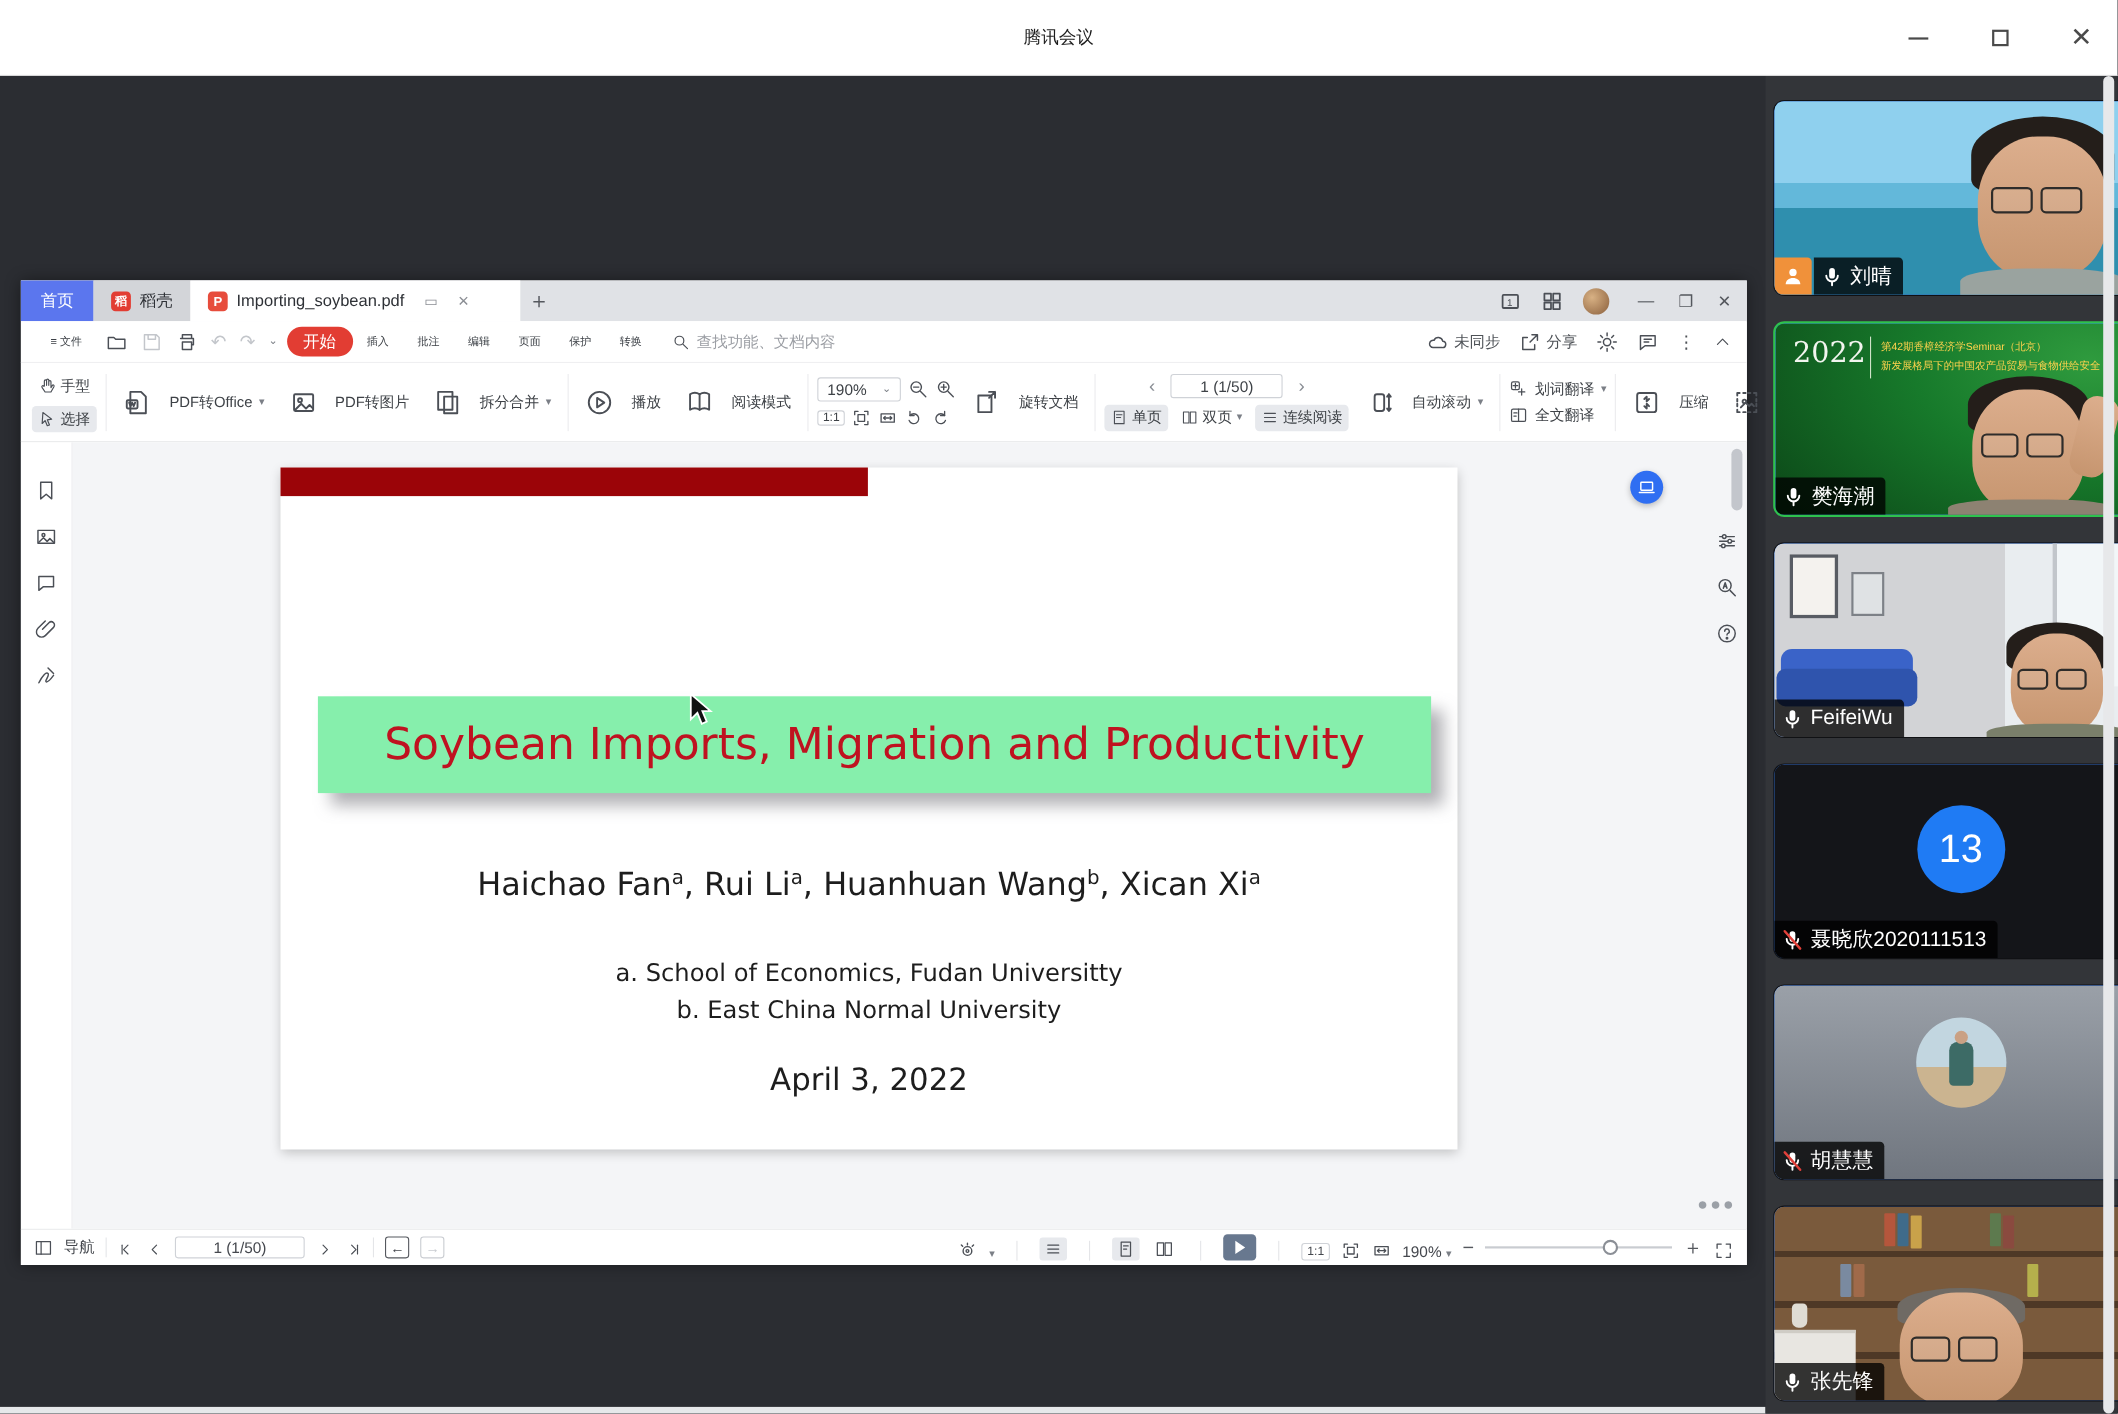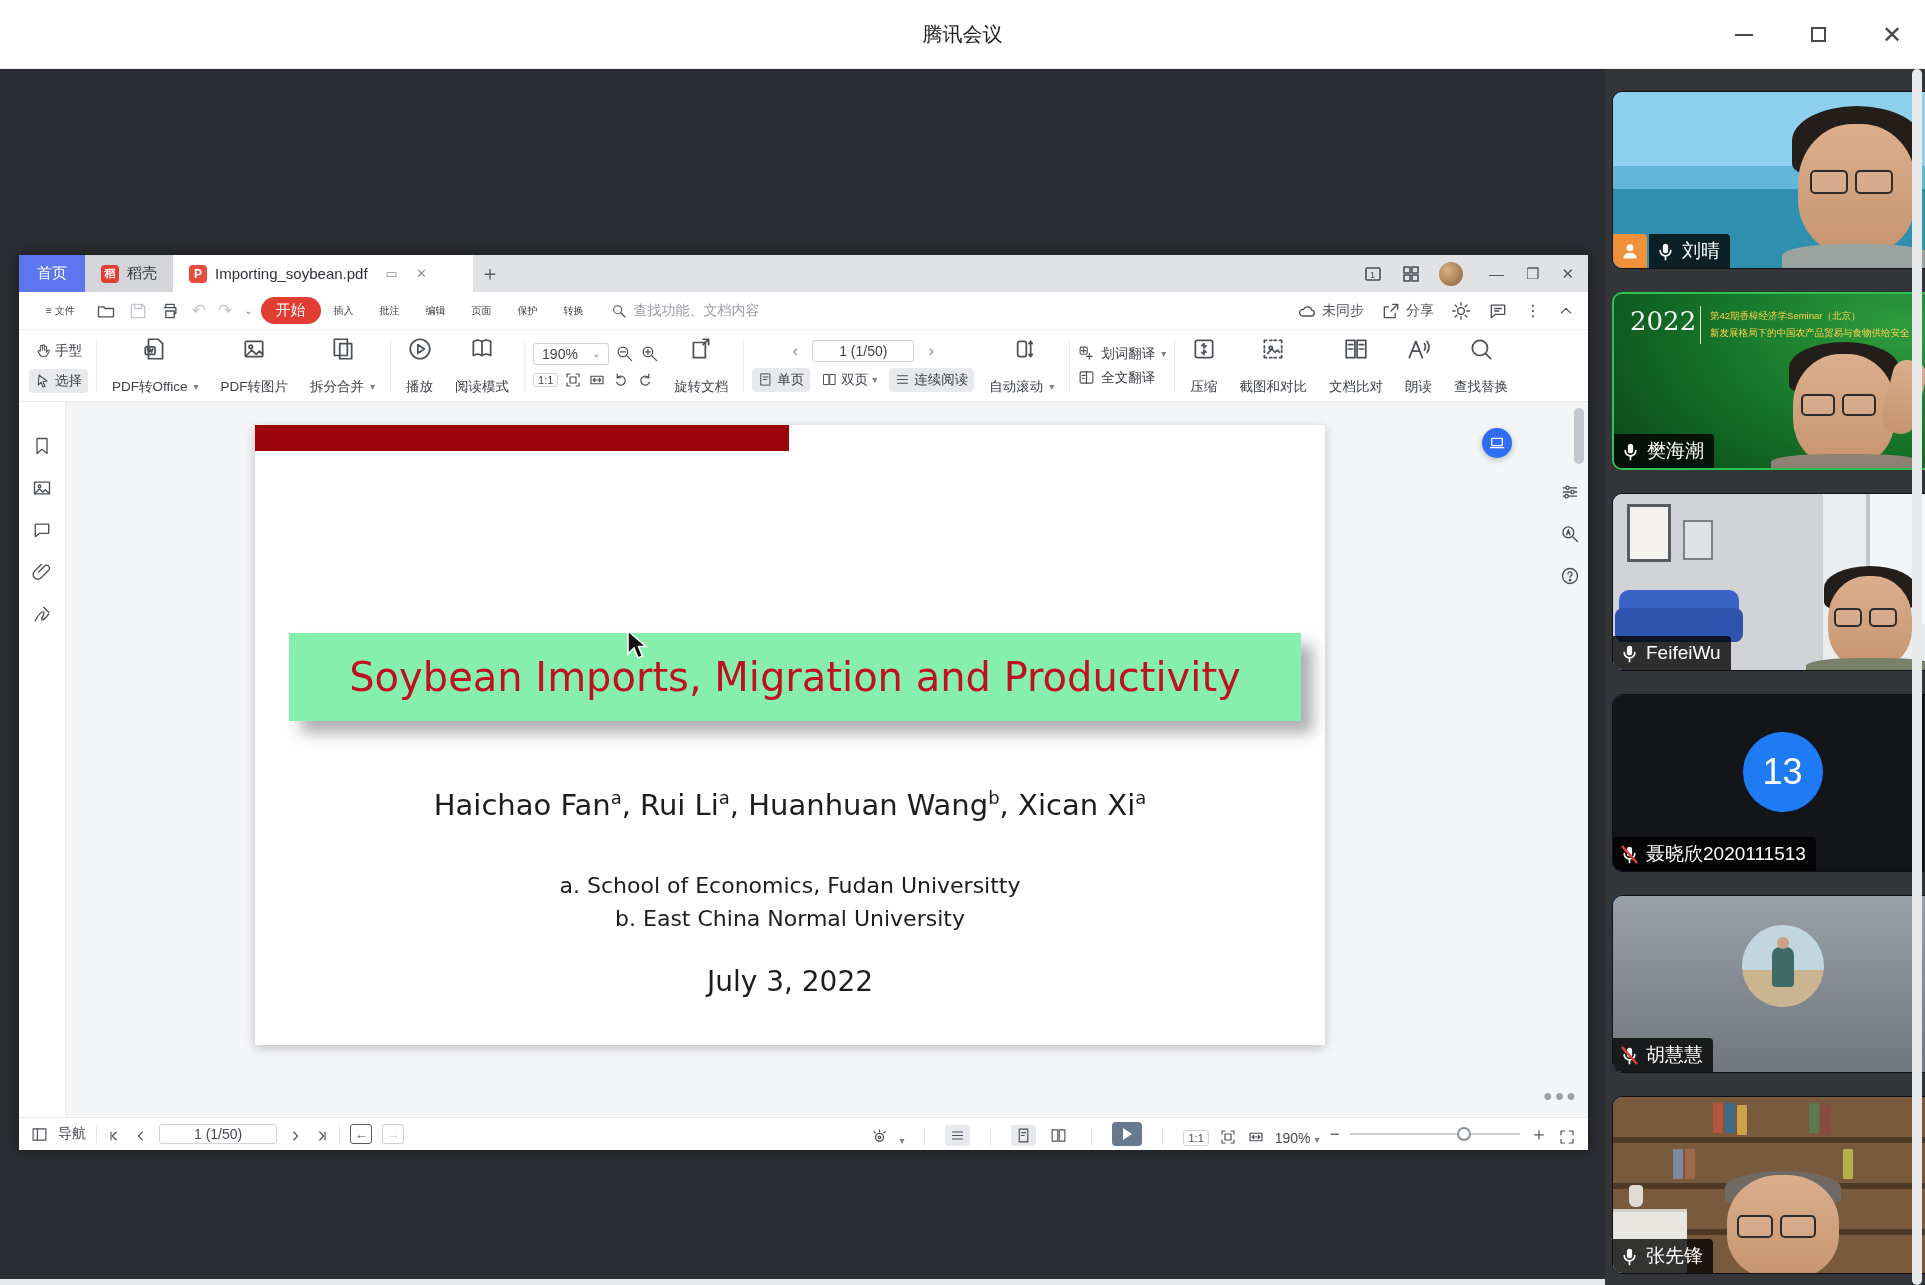--- a/index.html
+++ b/index.html
@@ -2,21 +2,21 @@
 <html><head>
 <meta charset="utf-8">
 <style>
   *{margin:0;padding:0;box-sizing:border-box}
   html,body{width:1925px;height:1285px;overflow:hidden;font-family:"Liberation Sans","DejaVu Sans",sans-serif;background:#2b2d32}
   svg.i{stroke:#4b4f56;fill:none;stroke-width:1.6;stroke-linecap:round;stroke-linejoin:round}
   svg.iw{stroke:#fff;fill:none;stroke-width:2;stroke-linecap:round;stroke-linejoin:round}
 
   
   #titlebar{position:absolute;left:0;top:0;width:1925px;height:69px;background:#fff;display:flex;align-items:center;justify-content:center;border-bottom:1px solid #ececec}
-  #titlebar .title{font-size:20px;color:#1c1c1c}
+  #titlebar .title{font-size:16px;color:#1c1c1c}
   .winctrl{position:absolute;right:18px;top:0;height:69px;display:flex;align-items:center;gap:44px}
   .winctrl .wbtn{width:30px;height:30px;display:flex;align-items:center;justify-content:center;color:#4a4a4a;font-size:20px;cursor:default}
   .wbtn .bar{width:18px;height:2px;background:#4a4a4a}
   .wbtn .box{width:15px;height:15px;border:2px solid #4a4a4a}
   .wbtn .x{font-size:24px;line-height:1;color:#4a4a4a}
 
   #stage{position:absolute;left:0;top:69px;width:1605px;height:1216px;background:#2b2d32}
   #bottom-strip{position:absolute;left:0;bottom:0;width:1605px;height:6px;background:#e6e8ea}
 
   
@@ -49,21 +49,21 @@
   .qbar{display:flex;align-items:center;gap:12px;margin:0 8px;color:#7e8288}
   .pill{background:#e23d33;color:#fff;border-radius:14px;padding:4px 15px;font-size:15px}
   .m-search{display:flex;align-items:center;gap:7px;color:#9a9da3;font-size:14px;margin-left:14px}
   #wps-menu .spacer{flex:1}
   .m-right{display:flex;align-items:center;gap:17px;color:#4e5257;font-size:14px;white-space:nowrap}
   .m-right .grp{display:flex;align-items:center;gap:5px}
 
   
   #wps-tools{height:72px;background:#fff;display:flex;align-items:center;padding:0 10px;gap:8px;flex:none;border-bottom:1px solid #e9eaec}
   .tdiv{width:1px;height:52px;background:#ebecee;flex:none}
-  .tbig{display:flex;flex-direction:column;align-items:center;justify-content:center;gap:16px;padding:0 7px;font-size:13.5px;color:#3e4247;white-space:nowrap}
+  .tbig{display:flex;flex-direction:row;align-items:center;justify-content:center;gap:16px;padding:0 7px;font-size:13.5px;color:#3e4247;white-space:nowrap}
   .tstack{display:flex;flex-direction:column;justify-content:center;gap:6px;font-size:13.5px;color:#3e4247}
   .trow{display:flex;align-items:center;gap:6px;white-space:nowrap}
   .titem{display:flex;align-items:center;gap:4px;padding:3px 6px;border-radius:4px}
   .titem.on{background:#e7e9ed}
   .caret{font-size:10px;color:#7b7f86}
   .zoombox{border:1px solid #cfd2d7;border-radius:3px;padding:2px 8px;display:flex;align-items:center;gap:14px;font-size:14px;color:#3e4247}
   .pagebox{border:1px solid #cfd2d7;border-radius:3px;padding:2px 26px;font-size:14px;color:#3e4247}
   .navarrow{color:#8a8e95;font-size:17px;padding:0 8px}
 
   
@@ -499,21 +499,21 @@
       <div id="slide">
         <div class="redbar"></div>
         <div class="titlebox">
           <span class="t">Soybean Imports, Migration and Productivity</span>
         </div>
         <div class="authors">
           <span>Haichao Fan</span><sup>a</sup><span>, </span><span>Rui Li</span><sup>a</sup><span>, </span><span>Huanhuan Wang</span><sup>b</sup><span>, </span><span>Xican Xi</span><sup>a</sup><span></span>
         </div>
         <div class="affil" style="top:481px">b. East China Normal University</div>
         <div class="affil" style="top:448px">a. School of Economics, Fudan Universitty</div>
-        <div class="date">July 3, 2022</div>
+        <div class="date">April 3, 2022</div>
       </div>
 
       <div id="blue-fab">
         <svg class="iw" width="16" height="16" viewBox="0 0 24 24">
             <rect x="4" y="5" width="16" height="11" rx="1"></rect>
             <path d="M2 19h20"></path>
           </svg>
       </div>
 
       <div id="doc-scrollbar">

